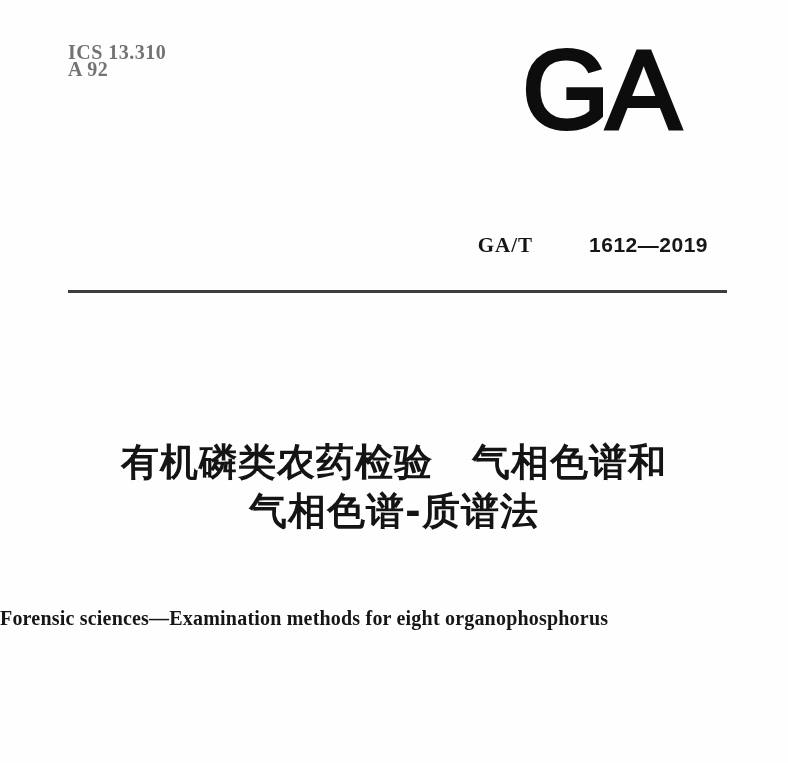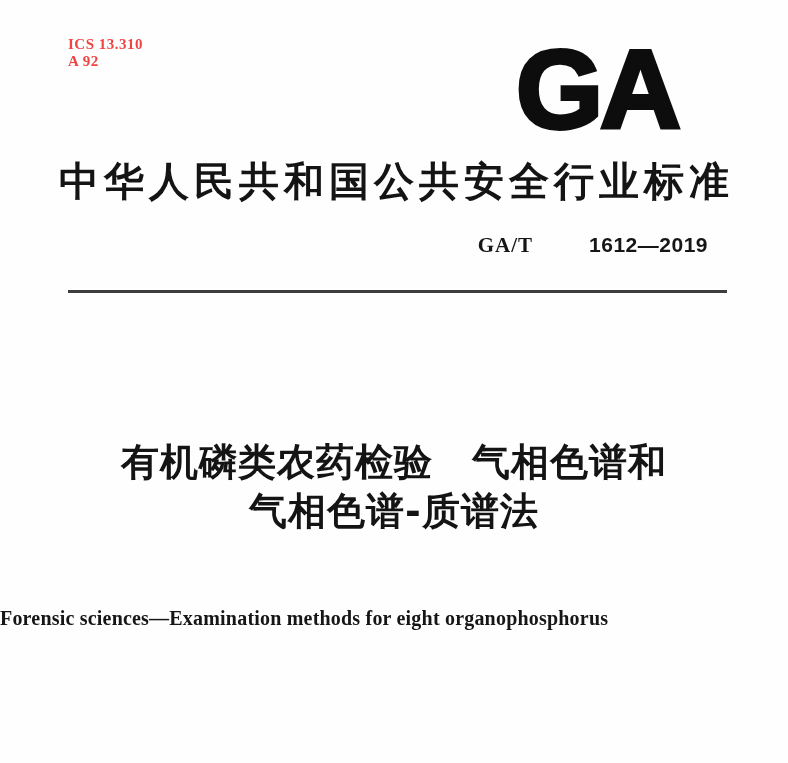--- a/index.html
+++ b/index.html
@@ -14,36 +14,36 @@
     background: #fefefe;
     overflow: hidden;
     font-family: "Liberation Serif", serif;
     color: #1a1a1a;
   }
 
   
   .ics-block {
     position: absolute;
     left: 68px;
-    top: 36px;
+    top: 44px;
     font-family: "Liberation Serif", serif;
     font-weight: bold;
-    font-size: 15px;
+    font-size: 20px;
     line-height: 17px;
     letter-spacing: 0.5px;
-    color: #ef4444;
+    color: #737373;
   }
 
   
   .ga-logo {
     position: absolute;
     top: 34px;
     right: 110px;
     font-family: "Liberation Sans", sans-serif;
-    font-weight: bold;
+    font-weight: normal;
     font-size: 112px;
     line-height: 1;
     letter-spacing: -3px;
     color: #0d0d0d;
     -webkit-text-stroke: 4px #0d0d0d;
   }
 
   
   .std-heading {
     position: absolute;
@@ -134,21 +134,20 @@
 
 <div class="page">
 
   <div class="ics-block">
     <div>ICS 13.310</div>
     <div>A 92</div>
   </div>
 
   <div class="ga-logo">GA</div>
 
-  <div class="std-heading">中华人民共和国公共安全行业标准</div>
 
   <div class="std-number">
     <span class="prefix">GA/T</span><span class="number">1612—2019</span>
   </div>
 
   <div class="header-rule"></div>
 
   <div class="doc-title">
     <div class="title-line">有机磷类农药检验　气相色谱和</div>
     <div class="title-line">气相色谱-质谱法</div>

